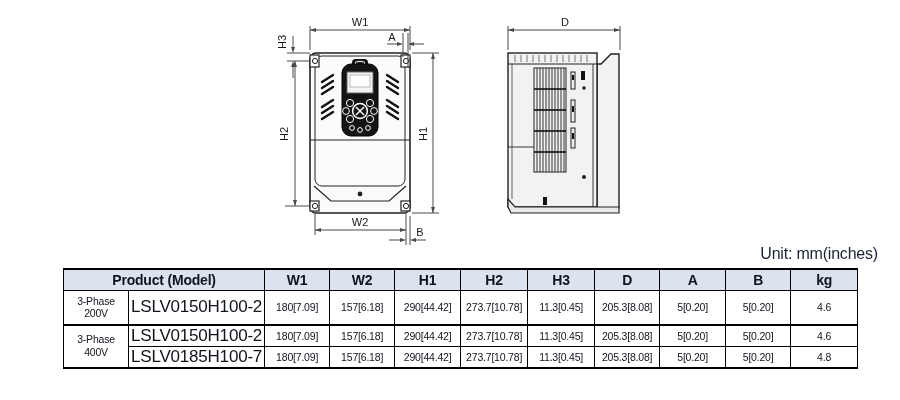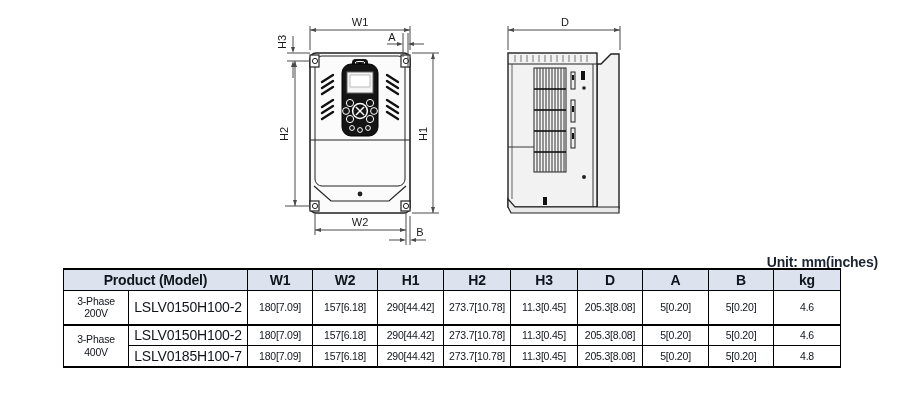--- a/index.html
+++ b/index.html
@@ -5,38 +5,38 @@
   html,body{margin:0;padding:0;}
   body{
     width:900px;height:400px;position:relative;background:#ffffff;
     font-family:"Liberation Sans", sans-serif;color:#10141c;overflow:hidden;
   }
   .view-svg{position:absolute;top:0;}
   #front-view{left:265px;}
   #side-view{left:485px;}
   .dim-label{font-family:"Liberation Sans", sans-serif;font-size:11px;fill:#1a1a1a;}
   .unit-note{
-    position:absolute;top:254px;right:22px;font-size:14px;font-weight:bold;
+    position:absolute;top:245px;right:22px;font-size:16px;font-weight:normal;
     color:#1b2433;letter-spacing:-0.2px;
   }
   table.spec{
     position:absolute;left:63px;top:268px;border-collapse:collapse;table-layout:fixed;
     font-size:10.5px;color:#10141c;
     border-top:2.5px solid #000;border-bottom:2.5px solid #000;
   }
   table.spec th, table.spec td{
     border:1px solid #000;text-align:center;vertical-align:middle;
     padding:0 2px;letter-spacing:-0.2px;white-space:nowrap;
   }
   table.spec th{background:#dce3ee;font-weight:bold;font-size:14px;height:20px;}
   tr.row-group1{height:34px;}
   tr.row-plain{height:21px;}
   tr.row-group1 > td{border-bottom:2px solid #000;}
   td.phase-cell span{display:block;line-height:1.2;}
-  td.model-cell{font-size:14px;}
+  td.model-cell{font-size:17px;}
 </style>
 </head>
 <body>
 
 <svg id="front-view" class="view-svg" width="210" height="250" viewBox="0 0 210 250" xmlns="http://www.w3.org/2000/svg">
 
   <g stroke="#222" fill="#fbfbfb">
     <rect x="45" y="53" width="100" height="160" rx="6" stroke-width="1.6"></rect>
     <rect x="50" y="56" width="90" height="130" rx="7" fill="none" stroke-width="1"></rect>
     <line x1="45" y1="140" x2="145" y2="140" stroke-width="1"></line>

